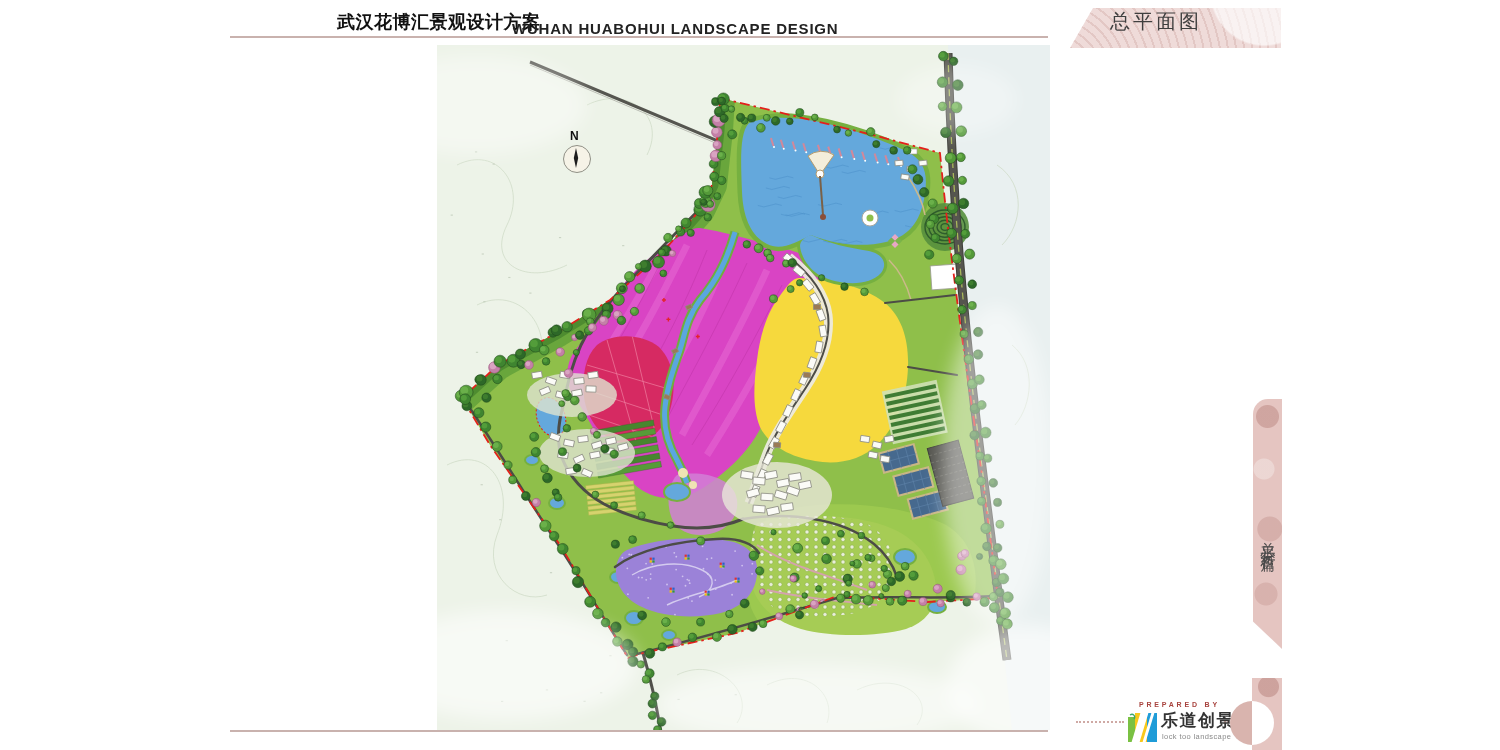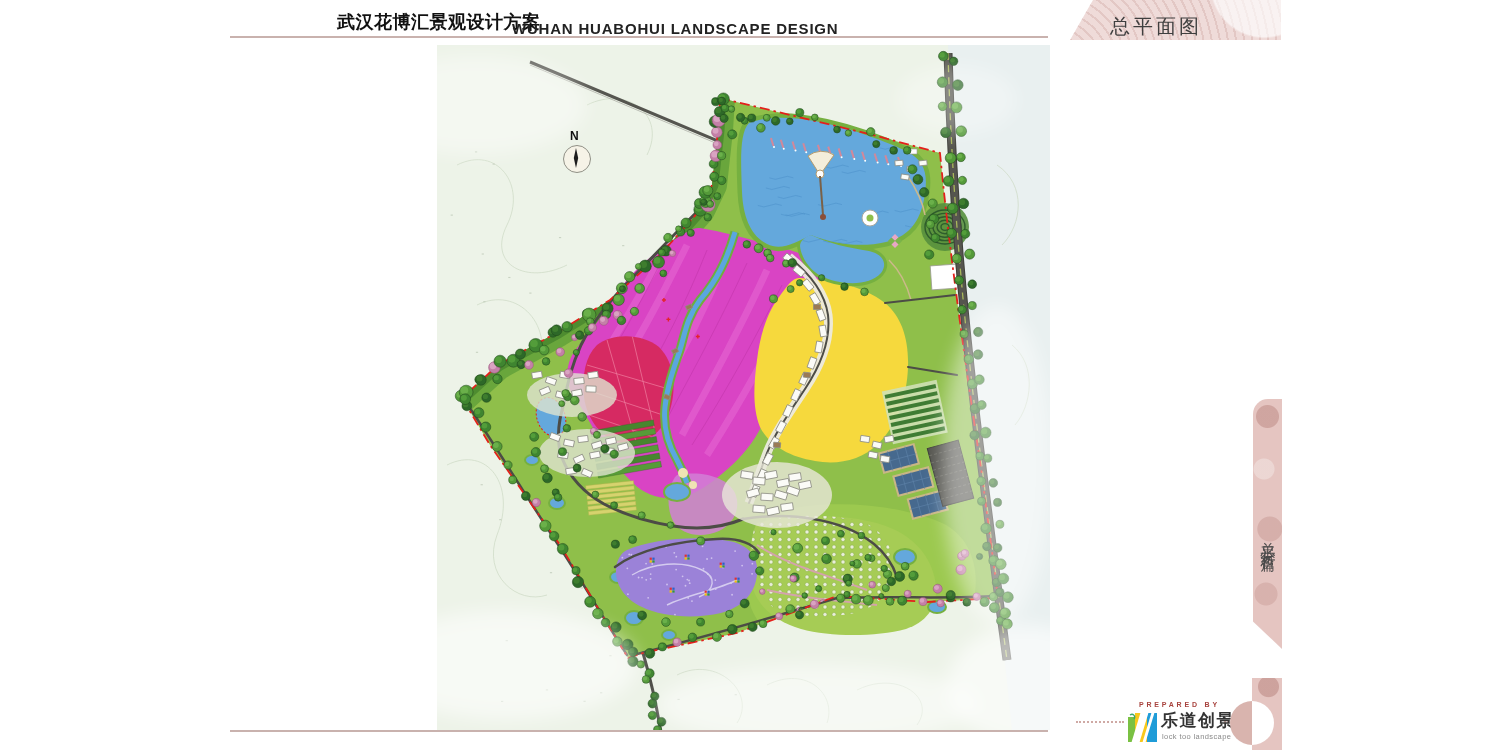--- a/index.html
+++ b/index.html
@@ -8,27 +8,27 @@
   
   .title-cn{position:absolute;left:337px;top:10px;font-size:18px;font-weight:bold;color:#111;
             letter-spacing:.5px;margin:0;}
   .title-en{position:absolute;left:512px;top:20px;font-size:15px;font-weight:bold;color:#222;
             letter-spacing:.8px;text-align:center;}
   .header-rule{position:absolute;left:230px;top:36px;width:818px;height:2px;
                background:var(--rule-pink,#c9b2ae);}
   .footer-rule{position:absolute;left:230px;top:730px;width:818px;height:1.5px;
                background:var(--rule-pink,#c9b2ae);}
   
-  .corner-tab{position:absolute;left:1070px;top:0;width:211px;height:40px;
+  .corner-tab{position:absolute;left:1070px;top:8px;width:211px;height:40px;
       background-color:var(--banner-pink,#efdbd9);
       background-image:
         radial-gradient(circle at 92% -40%, rgba(255,255,255,.65) 0 26%, transparent 27%),
         repeating-radial-gradient(circle at -8% 170%, rgba(190,140,134,.25) 0 2px, transparent 2px 8px);
       clip-path:polygon(23px 0,100% 0,100% 100%,0 100%);
-      display:flex;align-items:flex-end;}
+      display:flex;align-items:flex-start;}
   .corner-tab span{font-size:20px;color:#3f3f3f;letter-spacing:3px;padding-left:40px;}
   
   .side-ribbon{position:absolute;left:1253px;top:399px;width:29px;height:250px;
       background-color:var(--ribbon-pink,#e5c5c1);
       background-image:
         radial-gradient(circle at 50% 7%, rgba(186,134,128,.5) 0 11px, transparent 12px),
         radial-gradient(circle at 38% 28%, rgba(238,219,216,.8) 0 10px, transparent 11px),
         radial-gradient(circle at 58% 52%, rgba(186,134,128,.35) 0 12px, transparent 13px),
         radial-gradient(circle at 45% 78%, rgba(186,134,128,.3) 0 11px, transparent 12px);
       border-radius:15px 0 0 0;

